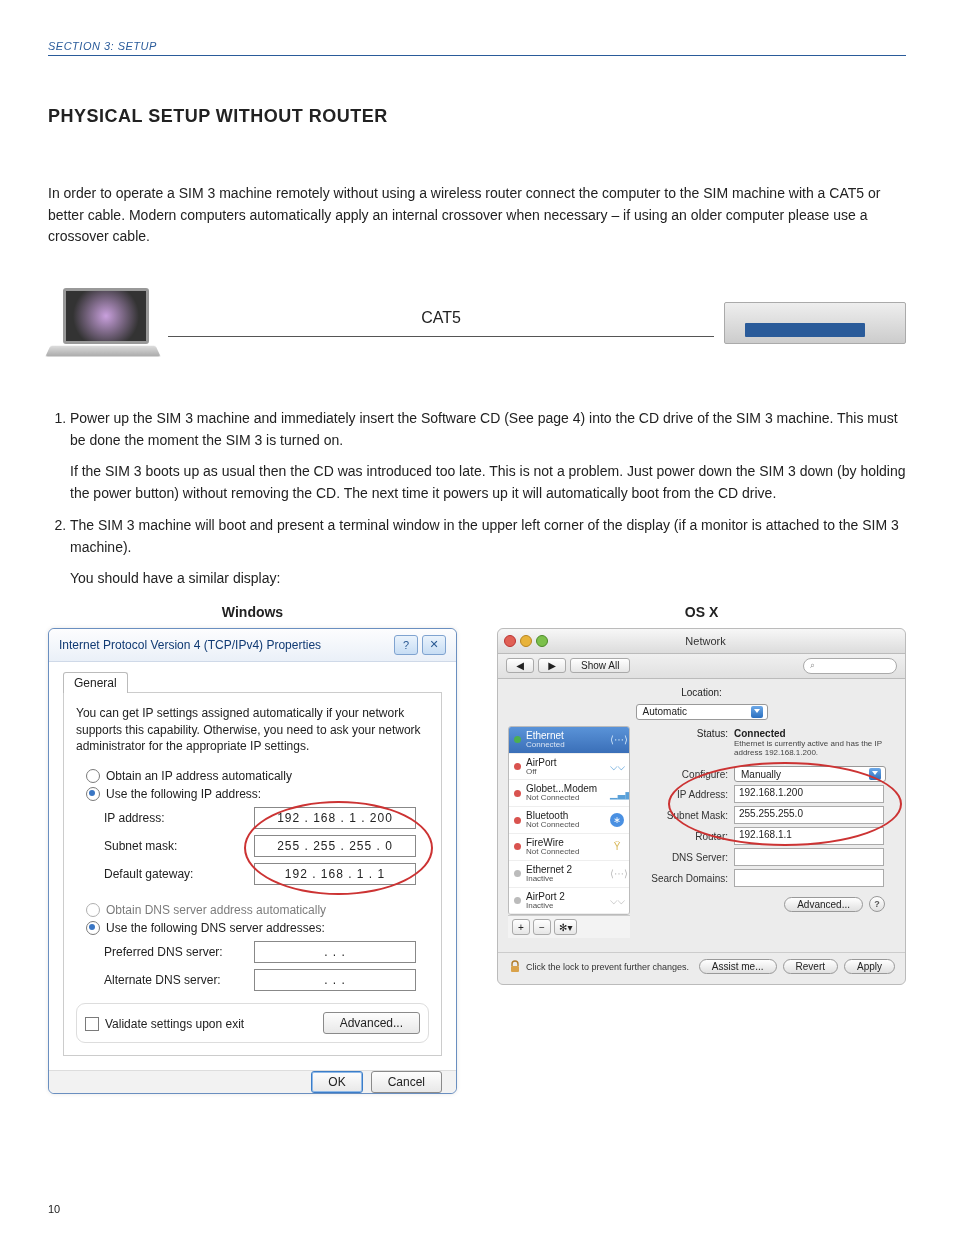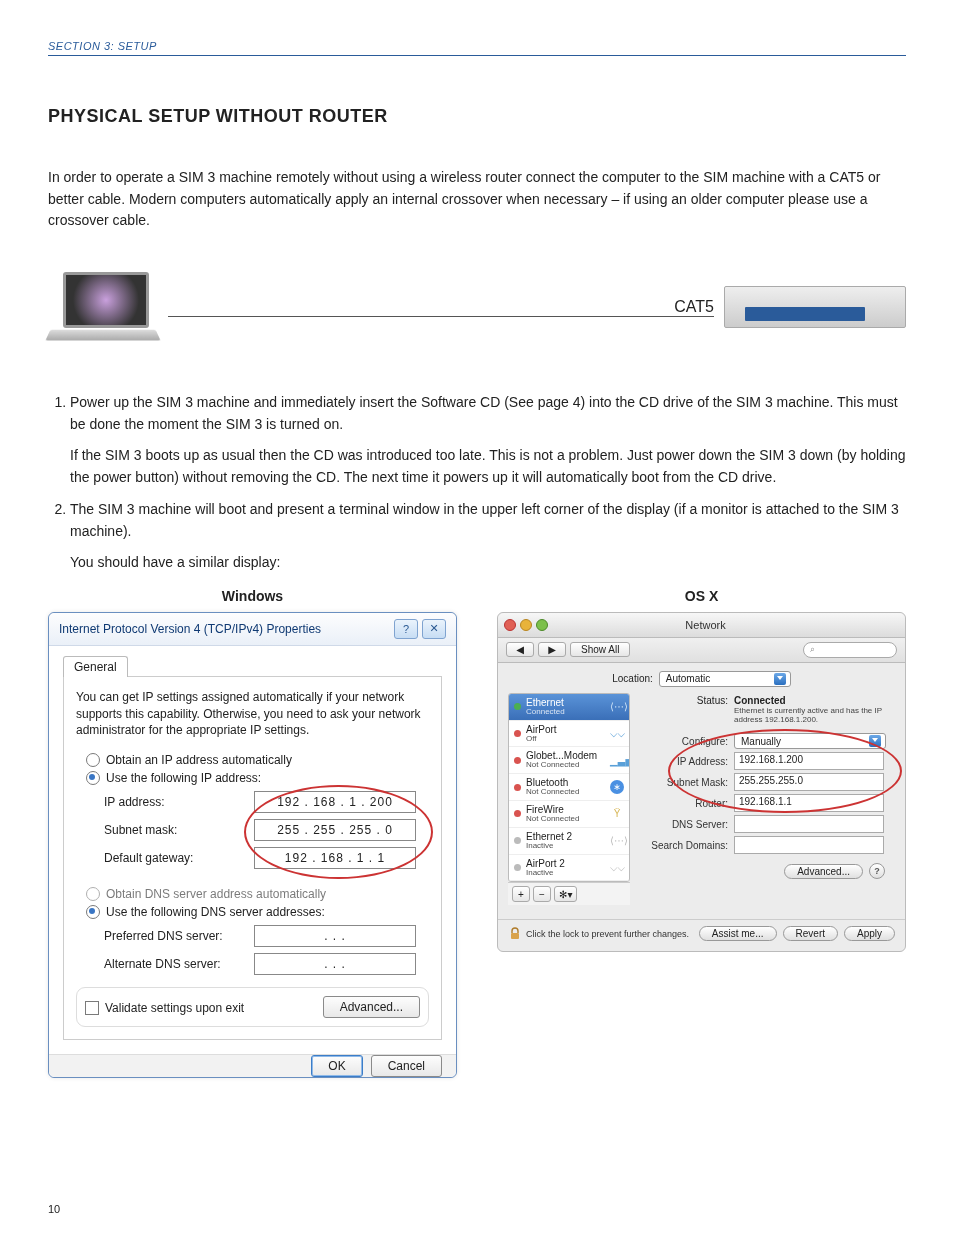--- a/index.html
+++ b/index.html
@@ -18,21 +18,21 @@
     font-style: italic;
     letter-spacing: 0.5px;
     border-bottom: 1px solid #2a5b9a;
     padding-bottom: 3px;
     margin-bottom: 50px;
   }
   h1.page-title {
     font-size: 18px;
     font-weight: bold;
     letter-spacing: 0.5px;
-    margin: 0 0 40px 0;
+    margin: 0 0 56px 0;
   }
   p.intro {
     line-height: 1.55;
     margin: 0 0 40px 0;
   }
   .diagram {
     display: flex;
     align-items: center;
     justify-content: center;
     margin: 30px 0 50px 0;
@@ -58,22 +58,22 @@
     width:110px; height:14px;
     background: linear-gradient(#ddd,#aaa);
     border-radius:2px;
     transform: perspective(100px) rotateX(40deg);
   }
   .cable-line {
     flex: 1;
     border-bottom:1px solid #555;
     position: relative;
     margin: 0 10px;
-    padding-bottom: 0;
-    text-align: right;
+    padding-bottom: 9px;
+    text-align: center;
     font-size:16px;
   }
   .rack-unit {
     width:180px; height:40px;
     background:linear-gradient(#eee,#ccc);
     border:1px solid #aaa;
     position:relative;
     border-radius:2px;
   }
   .rack-unit::before {
@@ -239,21 +239,21 @@
   }
   .osx-search {
     margin-left:auto;
     border:1px solid #aaa; border-radius:10px;
     width:80px; height:14px; background:#fff;
     display:flex; align-items:center; padding:0 6px; color:#888;
   }
   .osx-body { display:flex; flex-direction:column; }
   .osx-loc-row {
     display:flex; align-items:center; justify-content:center;
-    gap:6px; padding:8px 0 6px 0; font-size:10px;
+    gap:6px; padding:8px 0 6px 0; font-size:10px;flex-direction:column;
   }
   .osx-select {
     border:1px solid #999; background:#fff;
     display:inline-flex; align-items:center;
     padding:1px 4px 1px 6px; border-radius:3px; min-width:120px;
     justify-content:space-between;
   }
   .osx-select .arrow {
     width:12px; height:12px;
     background:linear-gradient(#6da9e8,#2a6fbf);

